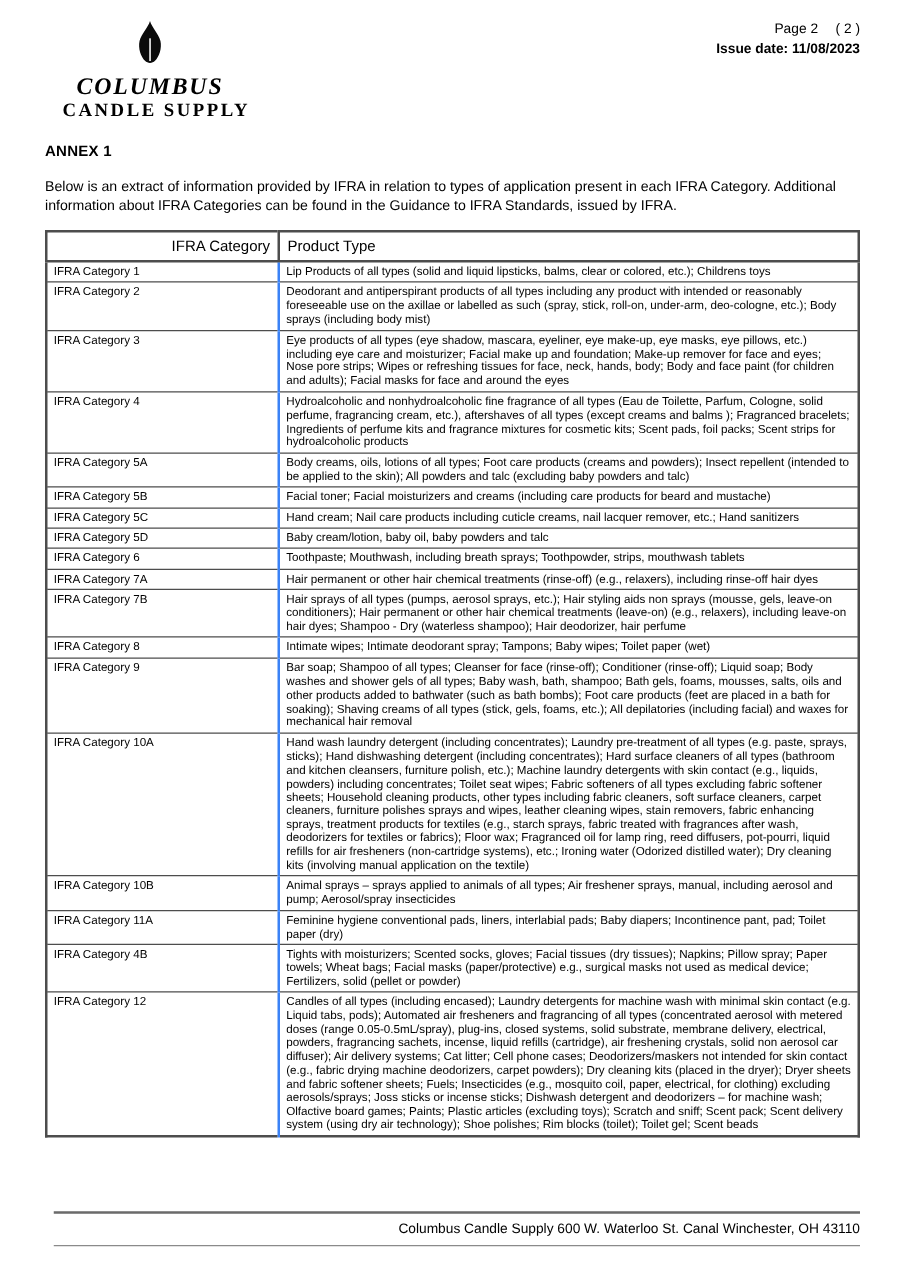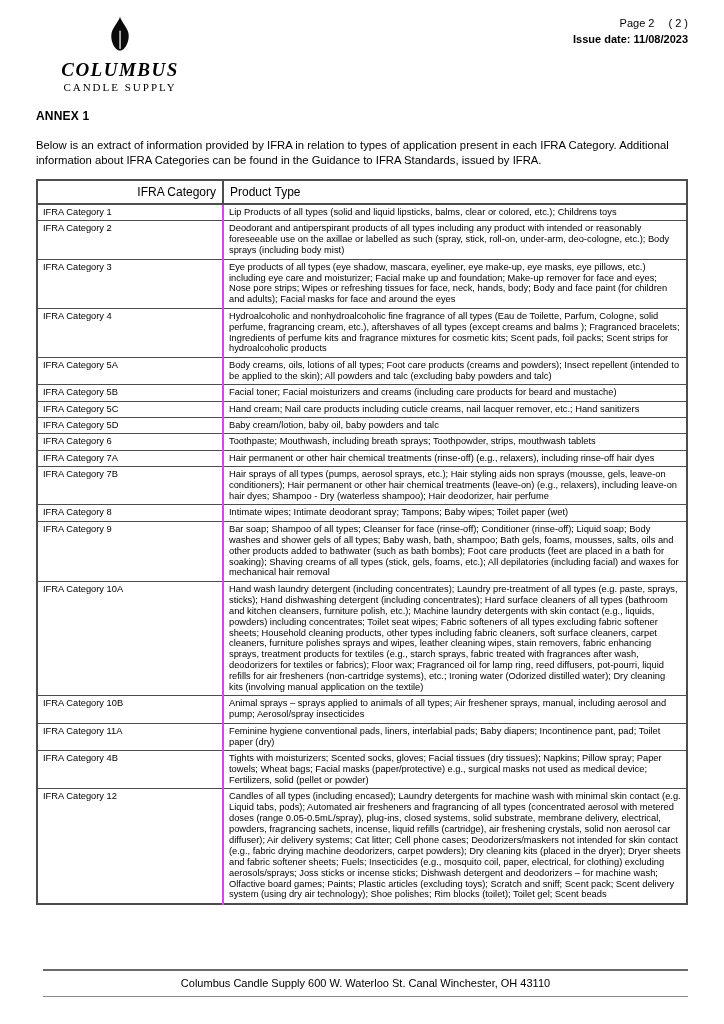--- a/index.html
+++ b/index.html
@@ -17,21 +17,21 @@
   .top-header { display: flex; justify-content: space-between; align-items: flex-start; }
   .logo { width: 140px; text-align: center; margin-left: 14px; }
   .logo svg { display: block; margin: 2px auto 0 auto; }
   .brand {
     font-family: "Liberation Serif", serif;
     font-weight: 700; font-size: 19px; letter-spacing: 1.5px;
     margin-top: 1px; white-space: nowrap; font-style: italic;
   }
   .subbrand {
     font-family: "Liberation Serif", serif;
-    font-weight: 400; font-size: 11px; letter-spacing: 2px;
+    font-weight: 700; font-size: 15px; letter-spacing: 2px;
     margin-top: 0px; white-space: nowrap;
   }
   .page-info { text-align: right; font-size: 11px; padding-top: 6px; line-height: 1.3; }
   .page-num .ptotal { margin-left: 14px; }
   .issue-date { font-weight: 700; margin-top: 2px; }
 
   
   .annex { font-weight: 700; font-size: 12px; margin-top: 16px; letter-spacing: 0.2px; }
   .intro { font-size: 11.3px; line-height: 15px; margin: 15px 0 11px 0; }
 
@@ -49,28 +49,28 @@
   }
   table.ifra th:first-child { border-right: 2px solid #4d4d4d; text-align: right; }
   table.ifra td {
     font-size: 9.3px; line-height: 10.9px;
     padding: 2px 5px 2.5px 5px;
     border: 1px solid #4d4d4d;
     vertical-align: top;
     word-wrap: break-word;
   }
   table.ifra col.c1 { width: 186px; }
-  table.ifra td.cat { border-right: 2px solid #d946ef; }
+  table.ifra td.cat { border-right: 2px solid #3b82f6; }
 
   
   .footer {
     position: absolute; left: 43px; right: 36px; top: 969px;
     border-top: 2px solid #6a6a6a;
     border-bottom: 1.5px solid #8a8a8a;
-    text-align: center;
+    text-align: right;
     font-size: 11px;
     padding: 6px 0 7px 0;
   }
 </style>
 </head>
 <body>
 
 <div class="page">
 
   <div class="top-header">

